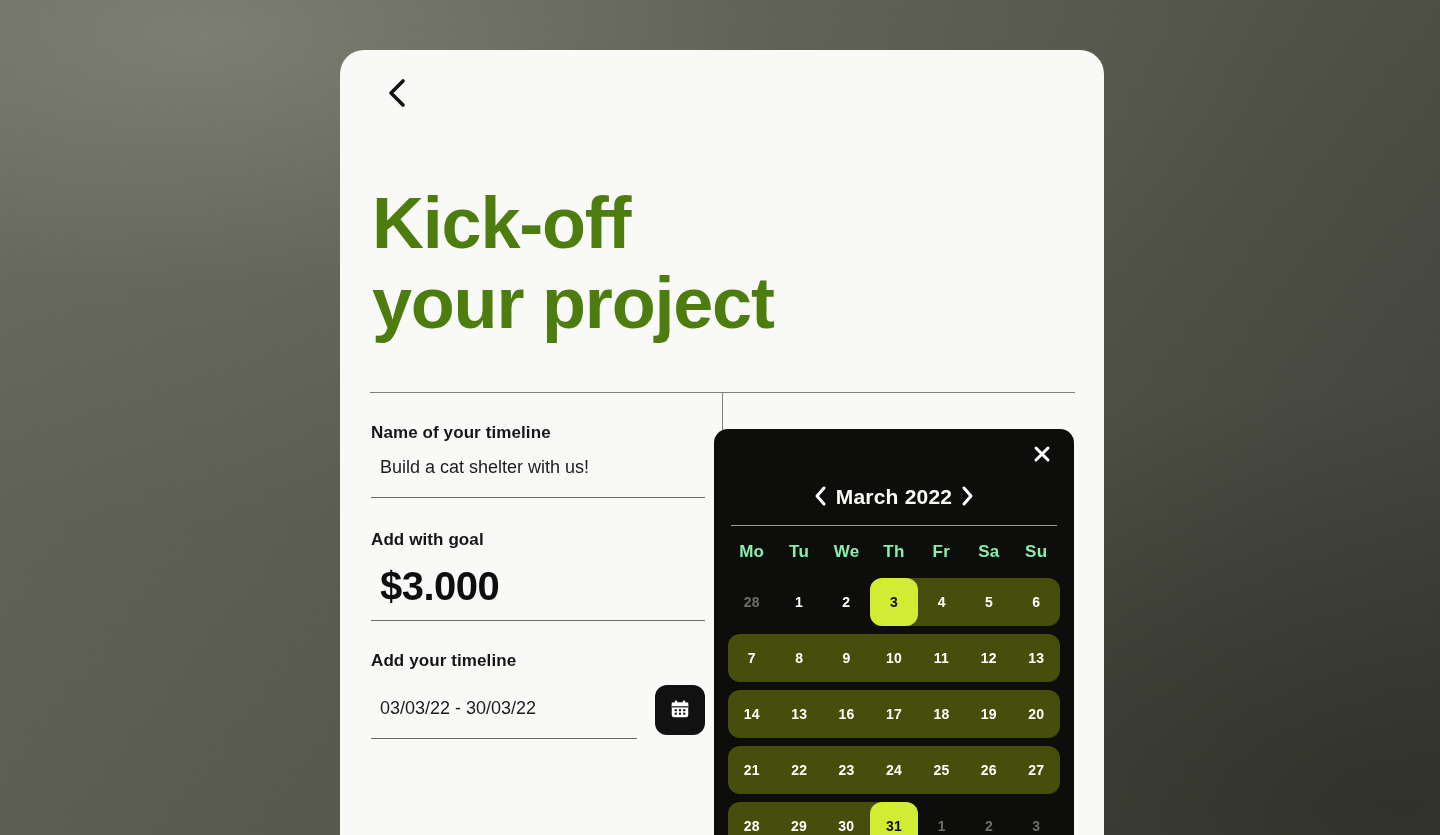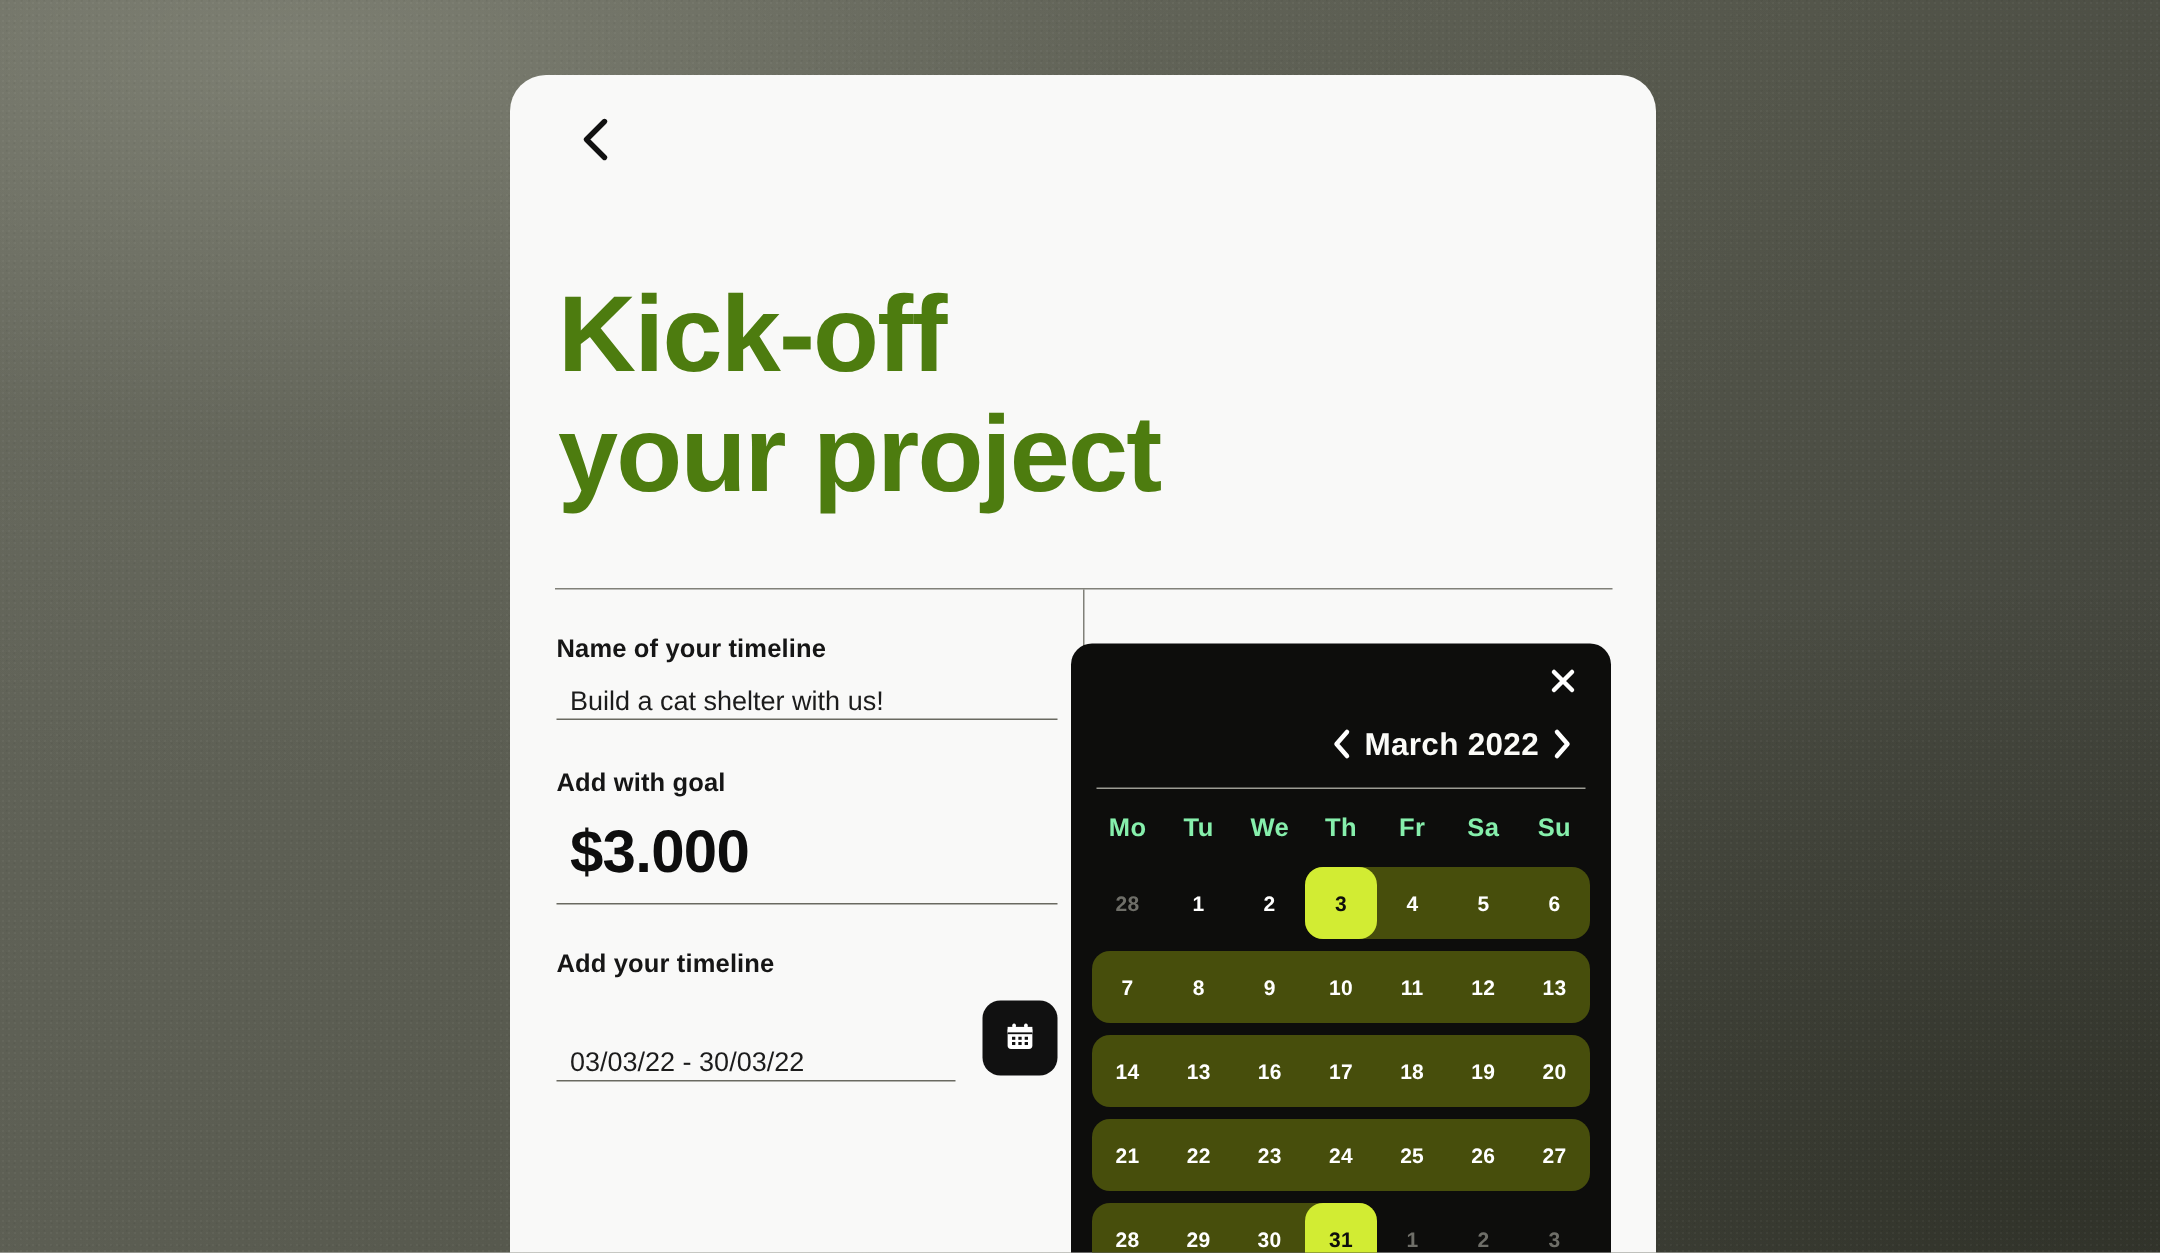--- a/index.html
+++ b/index.html
@@ -110,21 +110,21 @@
     font-size: 17px;
     font-weight: 700;
     color: #161616;
     letter-spacing: 0.1px;
     margin-bottom: 14px;
   }
 
   .field-input-wrap {
     position: relative;
     border-bottom: 1px solid #6a6a61;
-    padding: 0 0 1px 9px;
+    padding: 0 0 19px 9px;
   }
 
   .field-input {
     border: none;
     outline: none;
     background: transparent;
     font-family: "Liberation Sans", sans-serif;
     font-size: 18px;
     color: #1c1c1c;
     width: 100%;
@@ -187,21 +187,21 @@
     align-items: center;
     justify-content: center;
     background: none;
     border: none;
     cursor: pointer;
   }
 
   .picker-header {
     display: flex;
     align-items: center;
-    justify-content: flex-end;
+    justify-content: center;
     height: 48px;
     margin-top: 44px;
     padding: 0 4px;
   }
 
   .picker-nav {
     width: 30px;
     height: 30px;
     display: flex;
     align-items: center;

